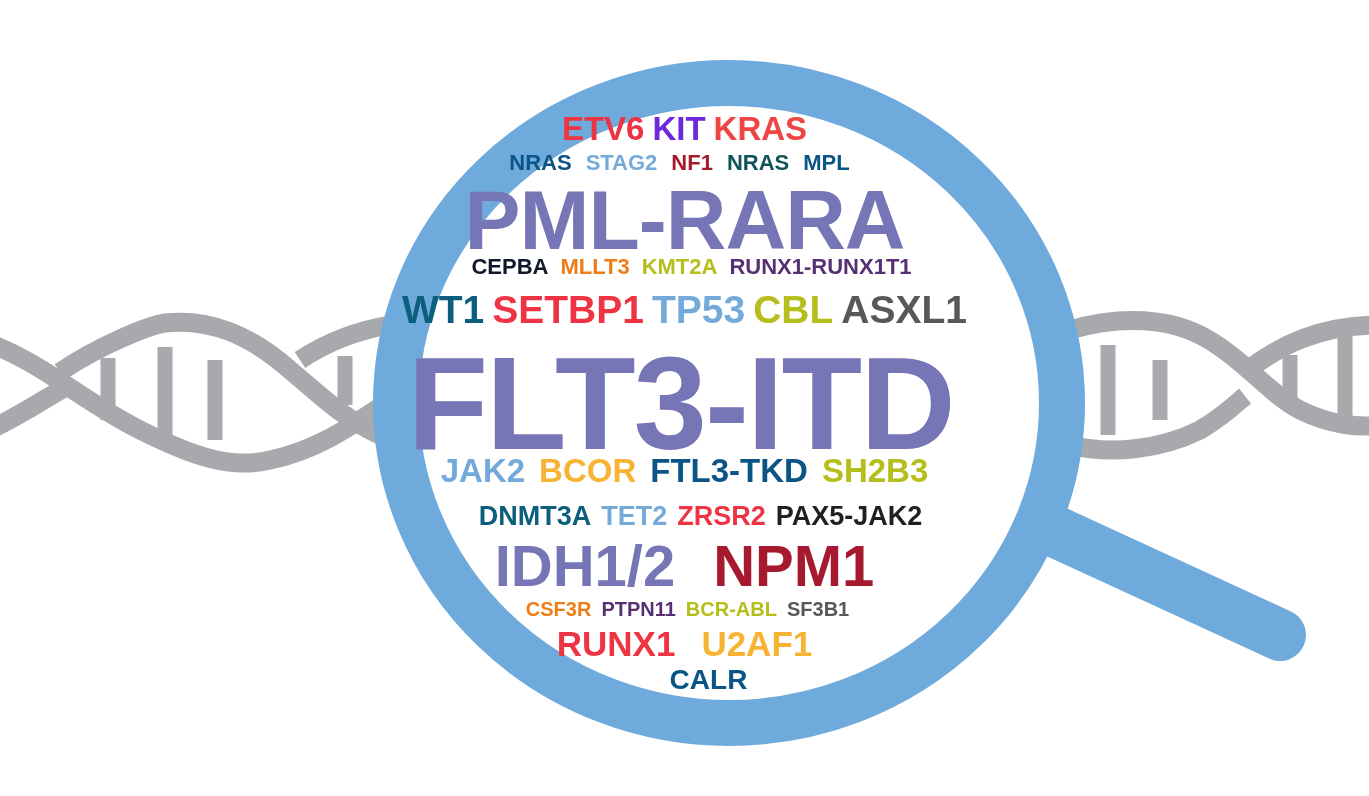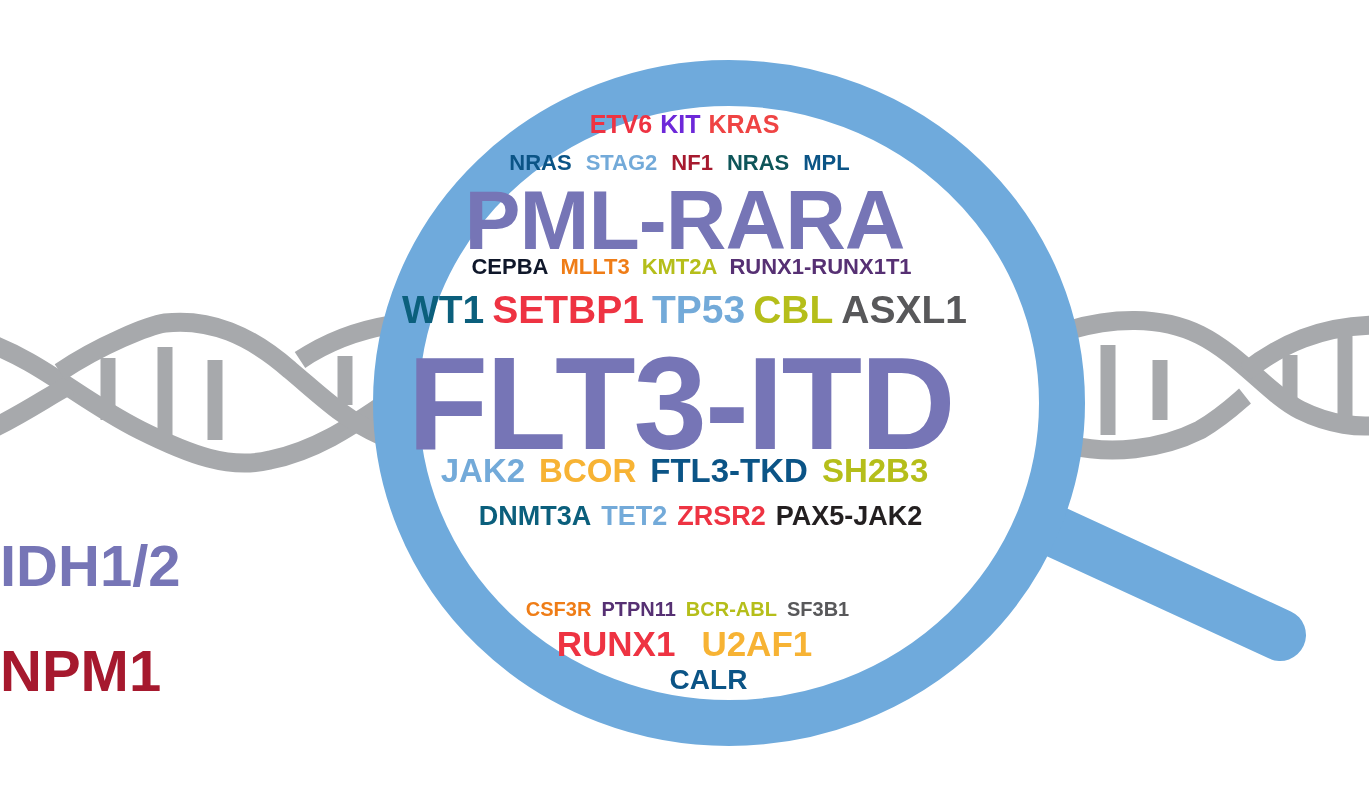--- a/index.html
+++ b/index.html
@@ -3,29 +3,29 @@
 <meta charset="utf-8">
 <style>
   html, body { margin: 0; padding: 0; background: #ffffff; }
   body { width: 1369px; height: 796px; position: relative; overflow: hidden;
          font-family: "Liberation Sans", "DejaVu Sans", sans-serif; }
   .art { position: absolute; left: 0; top: 0; }
   .cloud { position: absolute; left: 0; top: 0; width: 1369px; height: 796px; }
   .row { position: absolute; left: 0; width: 1369px; display: flex; justify-content: center;
          align-items: baseline; white-space: nowrap; font-weight: bold; }
   .row span { display: inline-block; }
-  .r-etv6 { top: 110px; font-size: 25px; gap: 8px; }
+  .r-etv6 { top: 110px; font-size: 33px; gap: 8px; }
   .r-nras { top: 150px; font-size: 22px; gap: 14px; left: -5px; }
   .r-pml  { top: 172px; font-size: 84px; letter-spacing: -1px; }
   .r-cepba{ top: 254px; font-size: 22px; gap: 12px; left: 7px; }
   .r-wt1  { top: 288px; font-size: 39px; gap: 8px; text-align: right; }
   .r-flt3 { top: 328px; font-size: 132px; letter-spacing: -2px; left: -4px; }
   .r-jak2 { top: 452px; font-size: 33px; gap: 14px; }
   .r-dnmt { top: 501px; font-size: 27px; gap: 10px; left: 16px; }
-  .r-idh  { top: 532px; font-size: 58px; gap: 38px; flex-direction: column; }
+  .r-idh  { top: 532px; font-size: 58px; gap: 38px; }
   .r-csf  { top: 598px; font-size: 20px; gap: 10px; left: 3px; }
   .r-runx { top: 624px; font-size: 35px; gap: 26px; }
   .r-calr { top: 664px; font-size: 28px; margin-left: 24px; }
 </style>
 </head>
 <body>
 
 <svg class="art" width="1369" height="796" viewBox="0 0 1369 796" xmlns="http://www.w3.org/2000/svg">
 
   <g fill="none" stroke="#a7a9ac" stroke-width="19">

